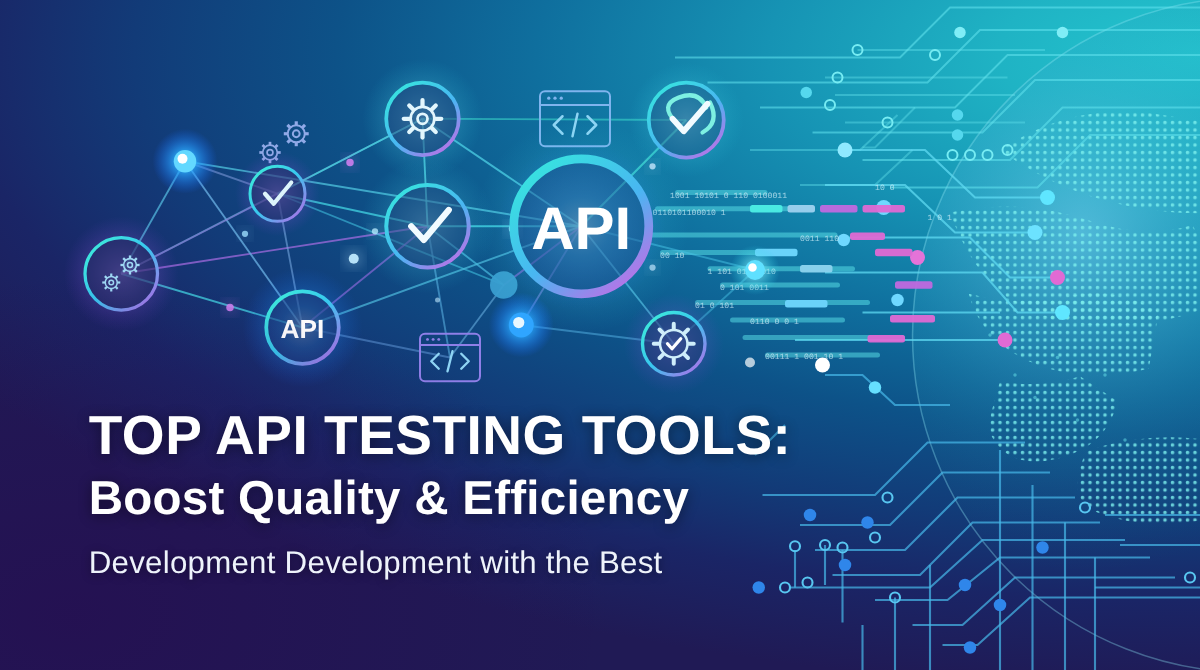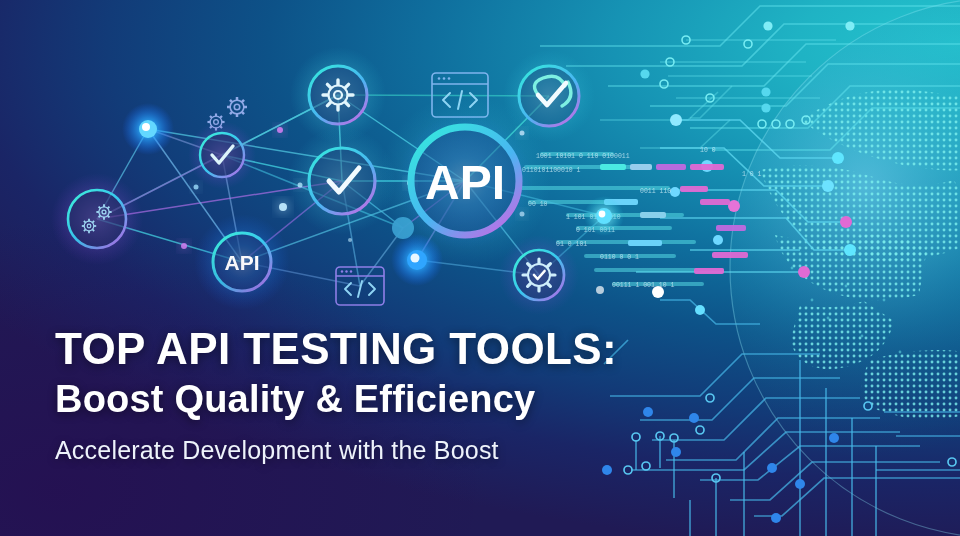--- a/index.html
+++ b/index.html
@@ -8,21 +8,21 @@
     font-family:"Liberation Sans","DejaVu Sans",sans-serif;
     background:
       radial-gradient(120% 95% at 100% 8%, #24c6cf 0%, #1fb3c4 14%, #1693b4 30%, #0f6f9e 46%, #0d5288 60%, #123b78 74%, #1a2566 86%, #201a55 100%),
       linear-gradient(115deg,#1d1450 0%,#221a58 24%,#16306f 48%,#0d5f93 70%,#17a3bd 88%,#22c3cc 100%);
   }
   #stage::after{
     content:"";position:absolute;inset:0;pointer-events:none;
     background:radial-gradient(75% 85% at 6% 92%, rgba(40,10,80,.55) 0%, rgba(40,10,80,0) 60%);
   }
   svg.layer{position:absolute;inset:0;width:960px;height:536px;display:block;}
-  .txtwrap{position:absolute;left:55px;top:326px;width:620px;z-index:9;}
+  .txtwrap{position:absolute;left:71px;top:326px;width:620px;z-index:9;}
   .t1{
     font-size:44px;font-weight:bold;color:#ffffff;letter-spacing:.4px;
     line-height:1.06;text-shadow:0 2px 10px rgba(0,0,0,.45);margin:0;white-space:nowrap;
   }
   .t2{
     font-size:38px;font-weight:bold;color:#ffffff;letter-spacing:.2px;
     line-height:1.1;margin:6px 0 0 0;text-shadow:0 2px 10px rgba(0,0,0,.45);white-space:nowrap;
   }
   .t3{
     font-size:25px;font-weight:normal;color:#eef3fb;letter-spacing:.2px;
@@ -490,16 +490,16 @@
       <circle cx="465" cy="181" r="86" fill="url(#glowCyan)" opacity=".42"></circle>
       <circle cx="465" cy="181" r="68" fill="url(#glowBlue)" opacity=".3"></circle>
       <circle cx="465" cy="181" r="54" fill="#163a7a" fill-opacity=".35" stroke="url(#gNode2)" stroke-width="7"></circle>
       <text x="465" y="199" text-anchor="middle" font-family="'Liberation Sans',sans-serif" font-size="48" font-weight="bold" fill="#ffffff">API</text>
     </g>
   </svg>
 
   <div class="txtwrap">
     <div class="t1">TOP API TESTING TOOLS:</div>
     <div class="t2">Boost Quality &amp; Efficiency</div>
-    <div class="t3">Accelerate Development with the Boost</div>
+    <div class="t3">Development Development with the Best</div>
   </div>
 
 </div>
 
 </body></html>

